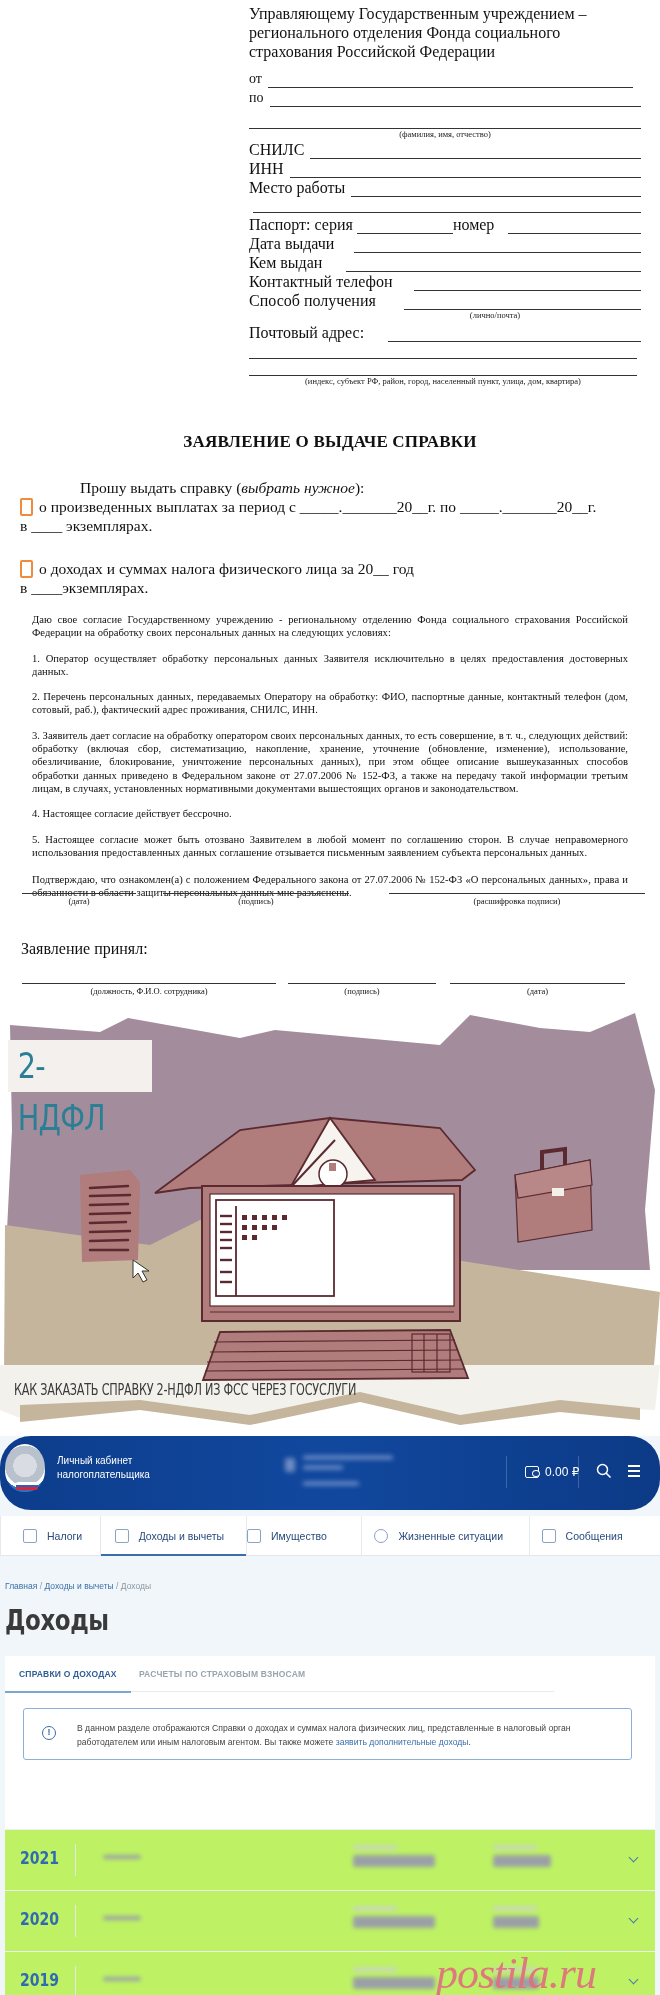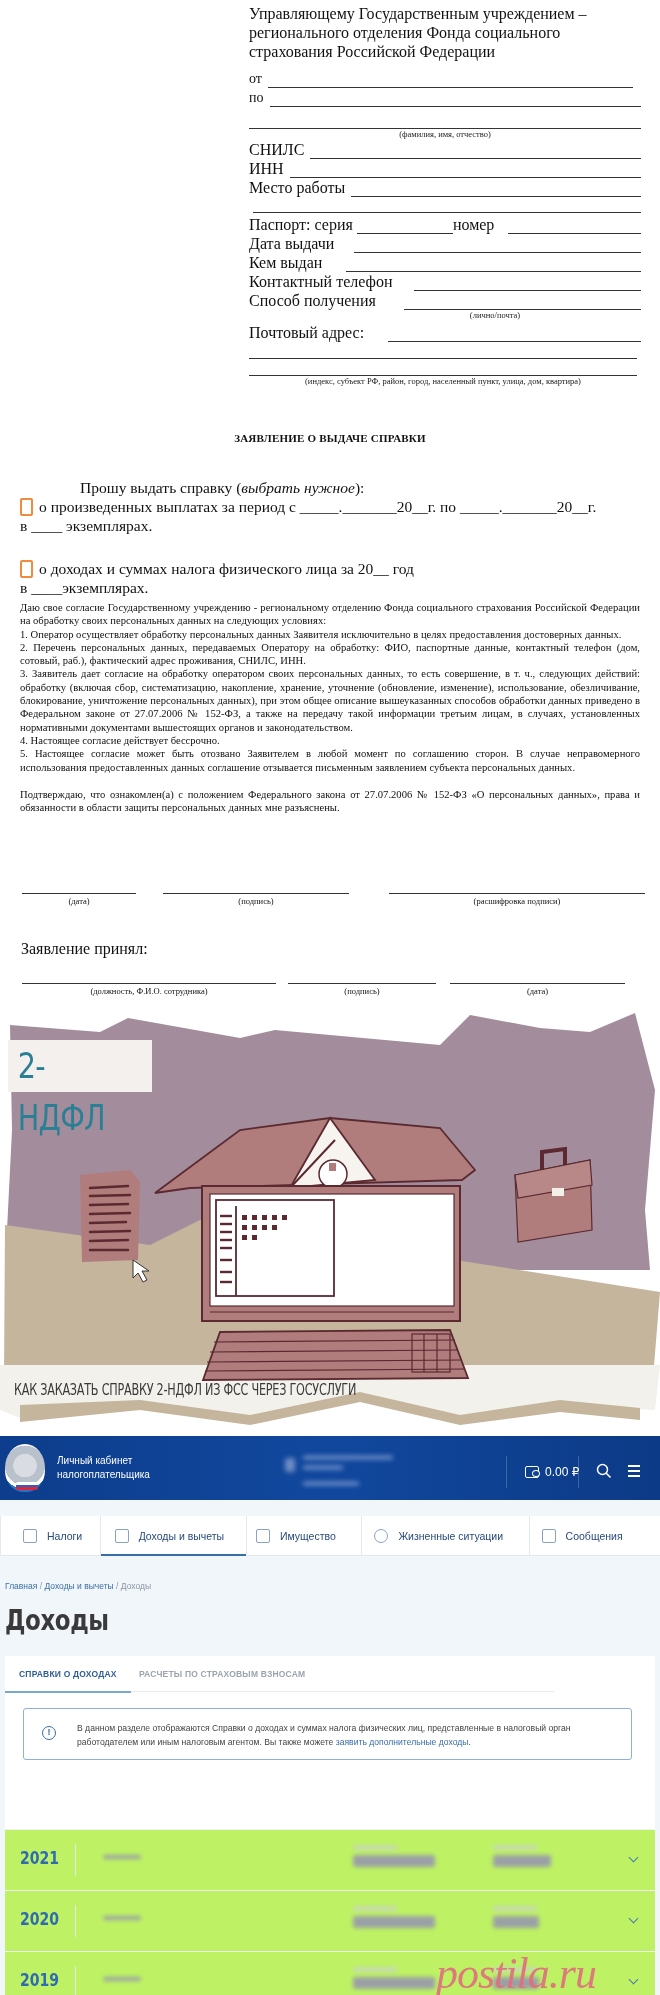--- a/index.html
+++ b/index.html
@@ -7,47 +7,47 @@
   body { font-family: "Liberation Serif", "DejaVu Serif", serif; color: #111; position: relative; height: 1995px; overflow: hidden; }
 
   
   .doc { position: absolute; left: 0; top: 0; width: 660px; height: 1010px; background: #fff; }
   .addr { position: absolute; left: 249px; top: 4px; width: 392px; font-size: 16px; line-height: 19px; }
   .line-row { display: flex; align-items: flex-end; white-space: nowrap; }
   .line-row .fill { flex: 1; border-bottom: 1px solid #333; margin-left: 6px; height: 14px; }
   .caption { font-size: 8.5px; text-align: center; line-height: 11px; color: #222; }
   .small-label { font-size: 14px; }
 
-  .title { position: absolute; left: 0; width: 660px; top: 432px; text-align: center; font-weight: bold; font-size: 11px; letter-spacing: 0.2px; }
+  .title { position: absolute; left: 0; width: 660px; top: 432px; text-align: center; font-weight: bold; font-size: 17px; letter-spacing: 0.2px; }
 
   .request { position: absolute; left: 20px; top: 478px; width: 620px; font-size: 15.5px; line-height: 19px; }
   .request .intro { padding-left: 60px; }
   .cb { display: inline-block; width: 13px; height: 18px; border: 2.5px solid #f08a3c; border-radius: 2px; vertical-align: -4px; margin-right: 6px; background: #fff; }
   .gap { height: 24px; }
 
   .consent { position: absolute; left: 20px; top: 601px; width: 620px; font-size: 10.6px; line-height: 13.3px; text-align: justify; }
-  .consent p { margin: 0; }
+  .consent p { margin: 12px; }
   .consent .confirm { margin-top: 14px; }
 
   .sigs { position: absolute; left: 20px; top: 893px; width: 625px; height: 24px; }
   .sig { position: absolute; top: 0; border-top: 1px solid #333; padding-top: 2px; font-size: 8.5px; text-align: center; }
   .accepted { position: absolute; left: 21px; top: 940px; font-size: 16px; }
   .sigs2 { position: absolute; left: 20px; top: 983px; width: 620px; height: 20px; }
 
   
   .illus { position: absolute; left: 0; top: 1010px; width: 660px; height: 425px; }
   .illus svg { position: absolute; left: 0; top: 0; }
   .badge { position: absolute; left: 8px; top: 1040px; width: 144px; height: 52px; background: #f3f0ee; }
   .badge span { display: block; font-family: "DejaVu Sans", sans-serif; font-size: 35px; color: #2a7f95; line-height: 52px; padding-left: 12px; letter-spacing: -1px; transform: scaleX(0.82); transform-origin: left center; }
   .caption-band { position: absolute; left: 0; top: 1365px; width: 660px; }
   .caption-band span { position: absolute; left: 14px; top: 15px; font-family: "DejaVu Sans Condensed", "DejaVu Sans", sans-serif; font-size: 16px; color: #3a3a3a; transform: scaleX(0.78); transform-origin: left center; white-space: nowrap; letter-spacing: -0.3px; }
 
   
   .lk { position: absolute; left: 0; top: 1436px; width: 660px; height: 559px; background: #f1f6fa; font-family: "Liberation Sans", "DejaVu Sans", sans-serif; }
-  .hdr { position: absolute; left: 0; top: 0; width: 660px; height: 64px; background: linear-gradient(90deg, #0d3d8c 0%, #11489e 50%, #0c3a86 100%); }
+  .hdr { position: absolute; left: 0; top: 0; width: 660px; height: 74px; background: linear-gradient(90deg, #0d3d8c 0%, #11489e 50%, #0c3a86 100%); border-radius: 31px; }
   .emblem { position: absolute; left: 5px; top: 8px; width: 40px; height: 48px; border-radius: 50% 50% 45% 45%; background: radial-gradient(circle at 50% 45%, #d9dde3 0 35%, #b9c1cc 36% 60%, #ffffff 61% 70%, #2f6fc2 71%); }
   .emblem-flag { position: absolute; left: 16px; top: 46px; width: 22px; height: 8px; background: linear-gradient(#fff 0 33%, #2c5fc0 33% 66%, #d8263a 66%); border-radius: 2px; }
   .brand { position: absolute; left: 57px; top: 18px; color: #fff; font-size: 10px; line-height: 14px; }
   .hdr-user { position: absolute; left: 285px; top: 16px; width: 110px; height: 40px; filter: blur(2.5px); }
   .hdr-user i { position: absolute; display: block; background: #8ea6d6; height: 3px; border-radius: 2px; }
   .hdr-divider { position: absolute; top: 20px; width: 1px; height: 32px; background: rgba(255,255,255,0.2); }
   .wallet { position: absolute; left: 525px; top: 29px; color: #fff; font-size: 12px; display: flex; align-items: center; gap: 6px; }
   .wallet-icon { width: 14px; height: 12px; border: 1.5px solid #fff; border-radius: 2px; position: relative; }
   .wallet-icon::after { content: ""; position: absolute; right: -2px; top: 3px; width: 6px; height: 5px; border: 1.5px solid #fff; border-radius: 50%; background: #0f4496; }
   .hdr-search { position: absolute; left: 596px; top: 27px; width: 16px; height: 16px; }
@@ -307,21 +307,21 @@
 
   <div class="nav">
     <div class="nav-item" style="width:100px;padding-left:22px">
         <span class="ico"></span>
         <span>Налоги</span>
       </div>
     <div class="nav-item active" style="width:147px;padding-left:14px">
         <span class="ico"></span>
         <span>Доходы и вычеты</span>
       </div>
-    <div class="nav-item" style="width:116px;padding-left:9px">
+    <div class="nav-item" style="width:116px;padding-left:0">
         <span class="ico"></span>
         <span>Имущество</span>
       </div>
     <div class="nav-item" style="width:168px;padding-left:12px">
         <span class="ico" style="border-radius:50%"></span>
         <span>Жизненные ситуации</span>
       </div>
     <div class="nav-item" style="width:132px;padding-left:12px">
         <span class="ico"></span>
         <span>Сообщения</span>

